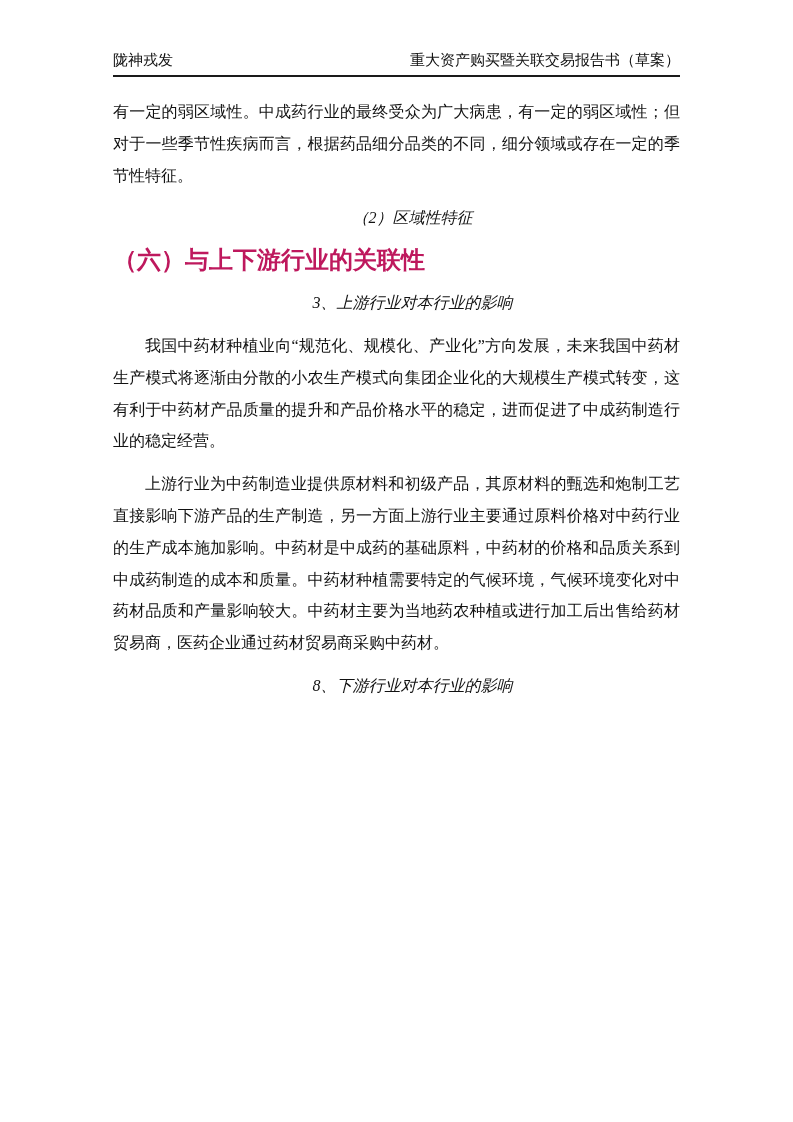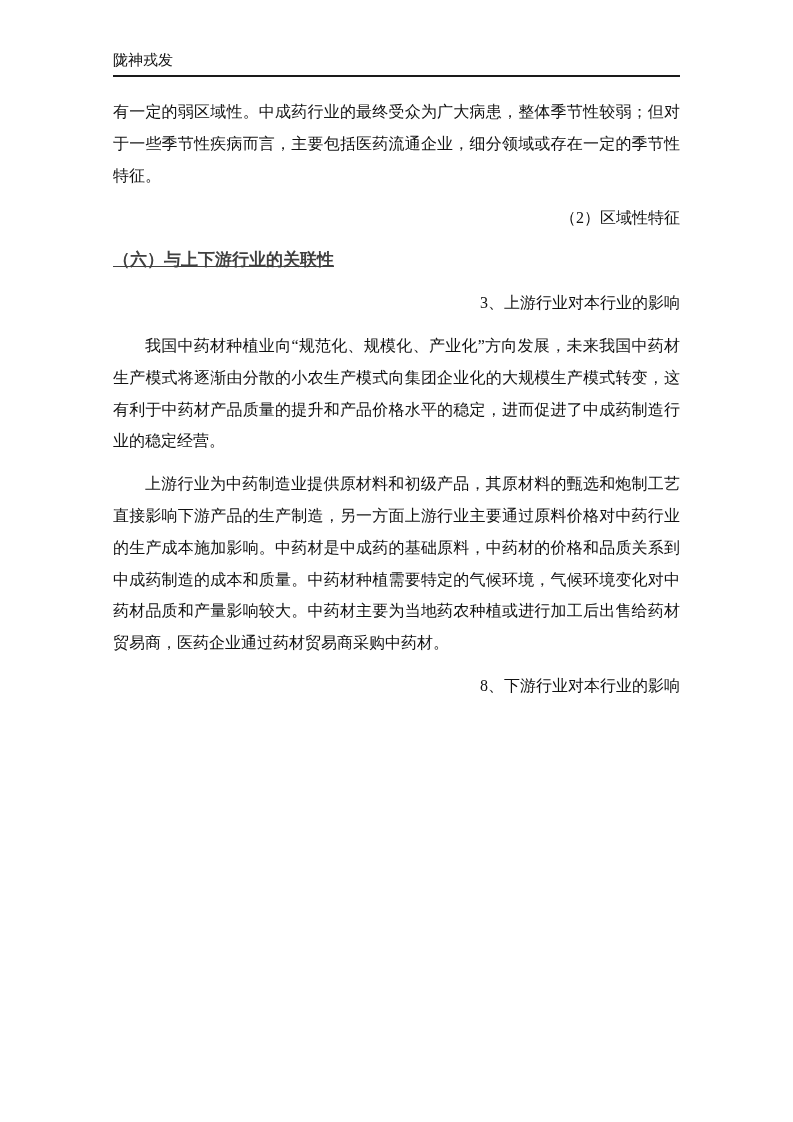--- a/index.html
+++ b/index.html
@@ -40,53 +40,54 @@
     font-size: 16px;
     line-height: 31.8px;
     text-align: justify;
     text-justify: inter-character;
     text-indent: 2em;
   }
   .para.noindent {
     text-indent: 0;
   }
   .para.sub {
-    text-align: right;
+    text-align: center;
+    font-style: italic;
   }
   .section-heading {
     margin: 2px 0 13px 0;
     font-family: "Liberation Sans", sans-serif;
     font-weight: 700;
-    font-size: 17px;
+    font-size: 24px;
     line-height: 29px;
-    color: #404040;
-    text-decoration: underline;
+    color: #be185d;
   }
   .page-footer {
     position: absolute;
     left: 0;
     right: 0;
     top: 1037px;
     text-align: center;
     font-size: 11px;
     line-height: 18px;
   }
 </style>
 </head>
 <body>
 
 <div class="page">
 
   <header class="page-header">
     <span>陇神戎发</span>
+    <span>重大资产购买暨关联交易报告书（草案）</span>
   </header>
 
   <main class="doc-body">
 
-    <p class="para noindent">有一定的弱区域性。中成药行业的最终受众为广大病患，整体季节性较弱；但对于一些季节性疾病而言，主要包括医药流通企业，细分领域或存在一定的季节性特征。</p>
+    <p class="para noindent">有一定的弱区域性。中成药行业的最终受众为广大病患，有一定的弱区域性；但对于一些季节性疾病而言，根据药品细分品类的不同，细分领域或存在一定的季节性特征。</p>
 
     <p class="para sub">（2）区域性特征</p>
 
 
     <h2 class="section-heading">（六）与上下游行业的关联性</h2>
 
 
     <p class="para sub">3、上游行业对本行业的影响</p>
 
     <p class="para">我国中药材种植业向“规范化、规模化、产业化”方向发展，未来我国中药材生产模式将逐渐由分散的小农生产模式向集团企业化的大规模生产模式转变，这有利于中药材产品质量的提升和产品价格水平的稳定，进而促进了中成药制造行业的稳定经营。</p>

